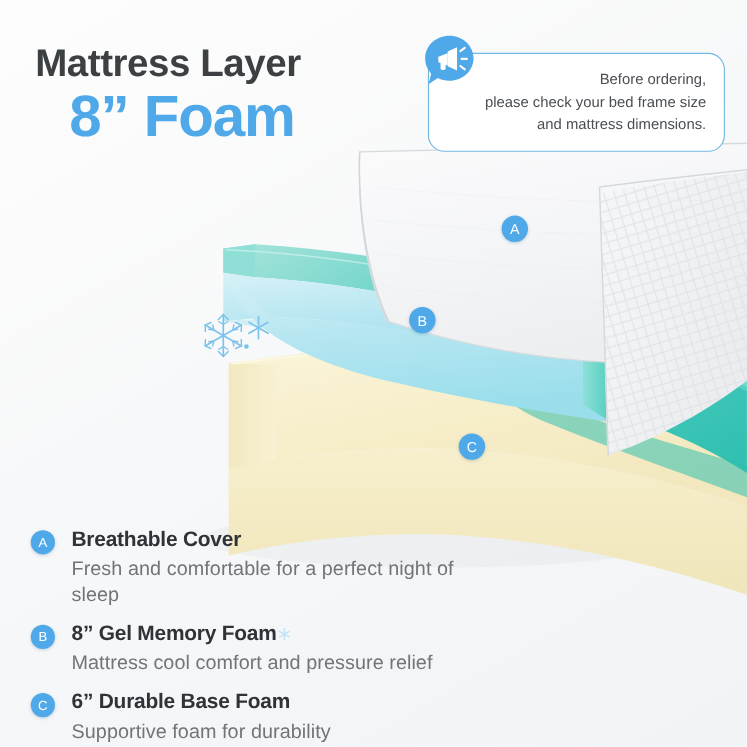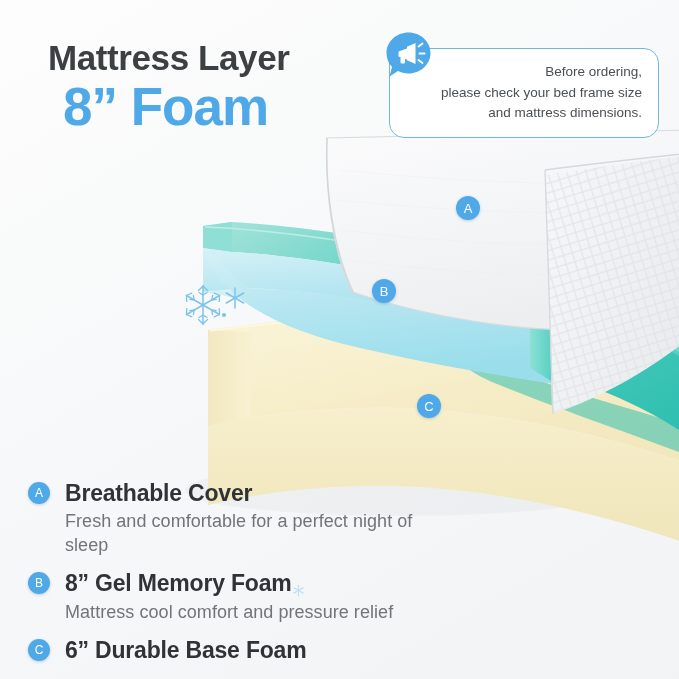--- a/index.html
+++ b/index.html
@@ -28,21 +28,20 @@
     top: 40px;
     width: 380px;
   }
   .headline-main {
     font-size: 35px;
     font-weight: 700;
     color: #3c4043;
     letter-spacing: -0.4px;
     line-height: 1.05;
     white-space: nowrap;
-    margin-left: 16px;
   }
   .headline-sub {
     font-size: 53px;
     font-weight: 700;
     color: #4FA8E8;
     letter-spacing: -1px;
     line-height: 1.05;
     margin-top: 2px;
     white-space: nowrap;
     margin-left: 31px;
@@ -131,27 +130,27 @@
   .legend-row:last-child { margin-bottom: 0; }
   .badge-legend {
     position: absolute;
     left: 0;
     top: 2px;
     width: 22px;
     height: 22px;
     font-size: 12px;
   }
   .legend-title {
-    font-size: 23px;
+    font-size: 19px;
     font-weight: 700;
     color: #2f3337;
     letter-spacing: -0.2px;
     line-height: 1.15;
     display: flex;
-    align-items: flex-end;
+    align-items: center;
   }
   .legend-desc {
     font-size: 18px;
     color: #70757a;
     margin-top: 4px;
     line-height: 1.3;
     letter-spacing: 0.05px;
   }
   .inline-snow {
     display: inline-block;
@@ -422,17 +421,18 @@
         </svg>
       </div>
       <div class="legend-desc">Mattress cool comfort and pressure relief</div>
     </div>
 
     <div class="legend-row">
       <div class="badge badge-legend">C</div>
       <div class="legend-title">
         <span>6” Durable Base Foam</span>
       </div>
+      <div class="legend-desc">Supportive foam for durability</div>
     </div>
 
   </div>
 
 </div>
 
 </body></html>

